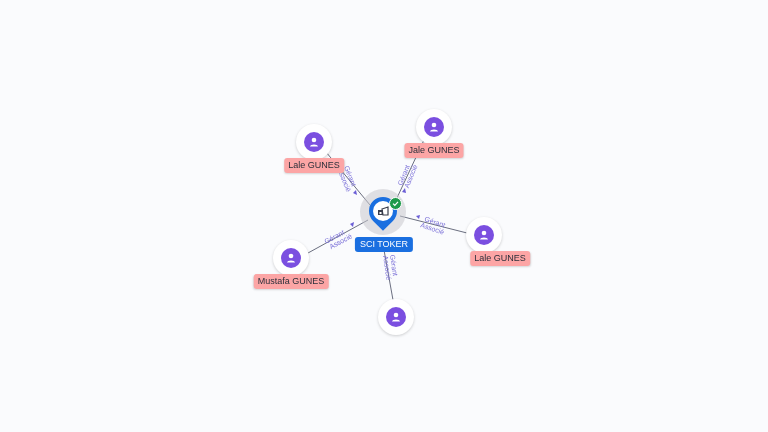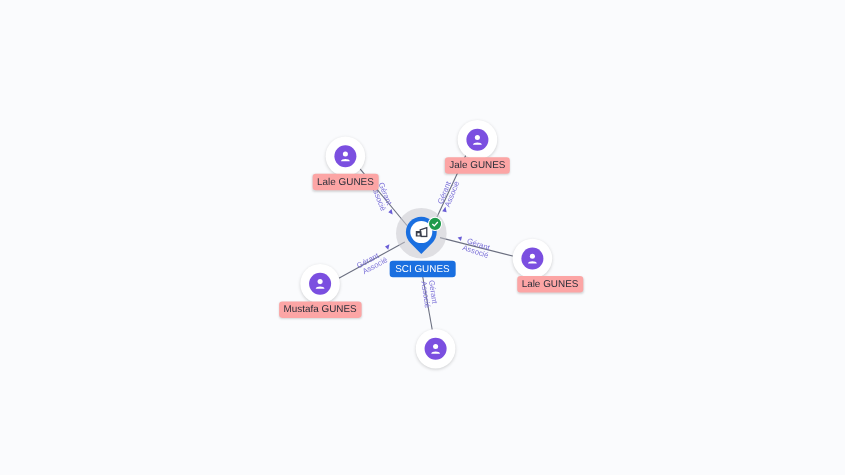--- a/index.html
+++ b/index.html
@@ -190,21 +190,21 @@
         <path d="M5 3 L11 1 L11 9 L6 9 Z" fill="none" stroke="#3a3f4d" stroke-width="1.2"></path>
         <rect x="2.5" y="6" width="2" height="2" fill="#ffffff"></rect>
       </svg>
     </div>
   </div>
   <div class="check-badge">
     <svg width="7" height="7" viewBox="0 0 7 7">
       <path d="M1 3.6 L2.8 5.3 L6 1.8" stroke="#ffffff" stroke-width="1.2" fill="none"></path>
     </svg>
   </div>
-  <div class="company-label">SCI GUNES</div>
+  <div class="company-label">SCI TOKER</div>
 
   <div class="person-node" style="left:314px; top:142px;">
     <div class="person-circle">
       <svg width="12" height="12" viewBox="0 0 12 12">
         <circle cx="6" cy="4" r="2.3" fill="#ffffff"></circle>
         <path d="M2 10.5 C2 7.8 10 7.8 10 10.5 Z" fill="#ffffff"></path>
       </svg>
     </div>
   </div>
   <div class="person-label" style="left:314px; top:158px;">Lale GUNES</div>

